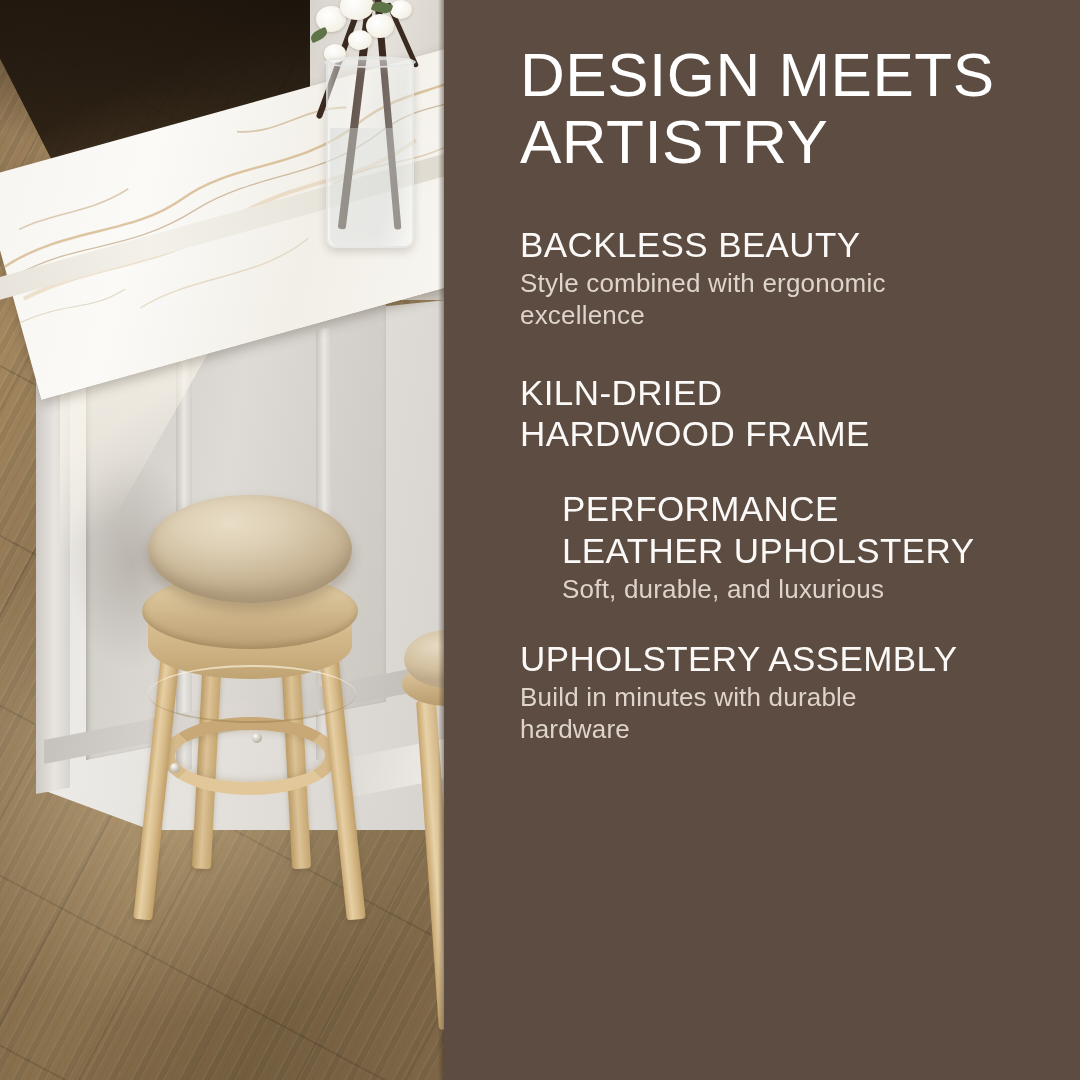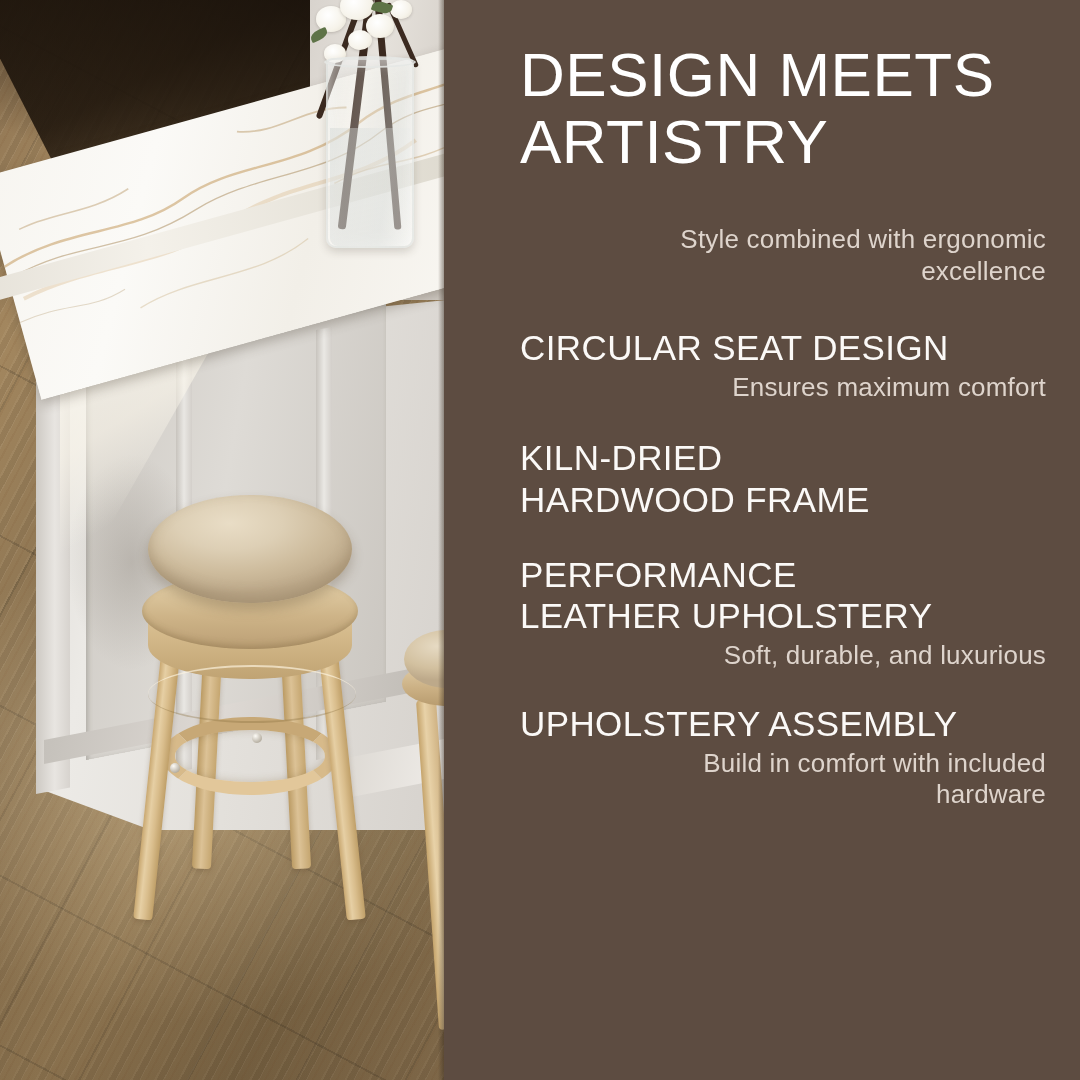--- a/index.html
+++ b/index.html
@@ -264,26 +264,26 @@
     letter-spacing:0.5px; padding-top:42px; white-space:pre-line;
   }
   .features { margin-top:48px; }
   .feature { margin-bottom:34px; }
   .feature-title {
     color:#fbf9f7; font-size:35px; line-height:1.18; font-weight:300;
     letter-spacing:0.4px; white-space:pre-line;
   }
   .feature-sub {
     color:#ded4cc; font-size:26px; line-height:1.22; font-weight:300;
-    letter-spacing:0.2px; margin-top:3px; white-space:pre-line;text-align:right;
+    letter-spacing:0.2px; margin-top:3px; white-space:pre-line;
   }
   .f-0 { margin-bottom:40px; }
   .f-1 { margin-bottom:34px; }
   .f-2 { margin-bottom:34px; }
-  .f-3 { margin-bottom:32px; }
+  .f-3 { margin-bottom:32px;margin-left:42px; }
 </style>
 </head>
 <body>
 
 <div class="poster">
 
   <div class="photo-panel">
 
     <div class="floor">
       <div class="floor-seams"></div>
@@ -365,41 +365,38 @@
   </div>
 
   <div class="text-panel">
 
     <h1 class="headline">DESIGN MEETS
 ARTISTRY</h1>
 
     <div class="features">
 
       <div class="feature f-0">
+        <div class="feature-title">BACKLESS BEAUTY</div>
         <div class="feature-sub">Style combined with ergonomic
 excellence</div>
       </div>
 
-      <div class="feature f-1">
-        <div class="feature-title">CIRCULAR SEAT DESIGN</div>
-        <div class="feature-sub">Ensures maximum comfort</div>
-      </div>
 
       <div class="feature f-2">
         <div class="feature-title">KILN-DRIED
 HARDWOOD FRAME</div>
       </div>
 
       <div class="feature f-3">
         <div class="feature-title">PERFORMANCE
 LEATHER UPHOLSTERY</div>
         <div class="feature-sub">Soft, durable, and luxurious</div>
       </div>
 
       <div class="feature f-4">
         <div class="feature-title">UPHOLSTERY ASSEMBLY</div>
-        <div class="feature-sub">Build in comfort with included
+        <div class="feature-sub">Build in minutes with durable
 hardware</div>
       </div>
 
     </div>
   </div>
 </div>
 
 </body></html>

